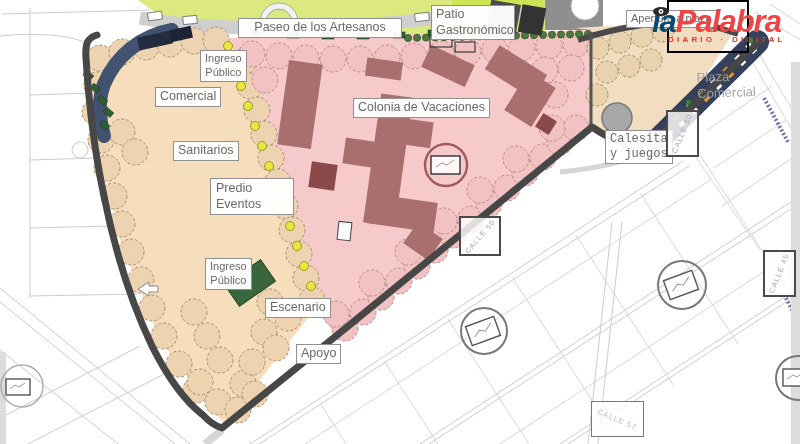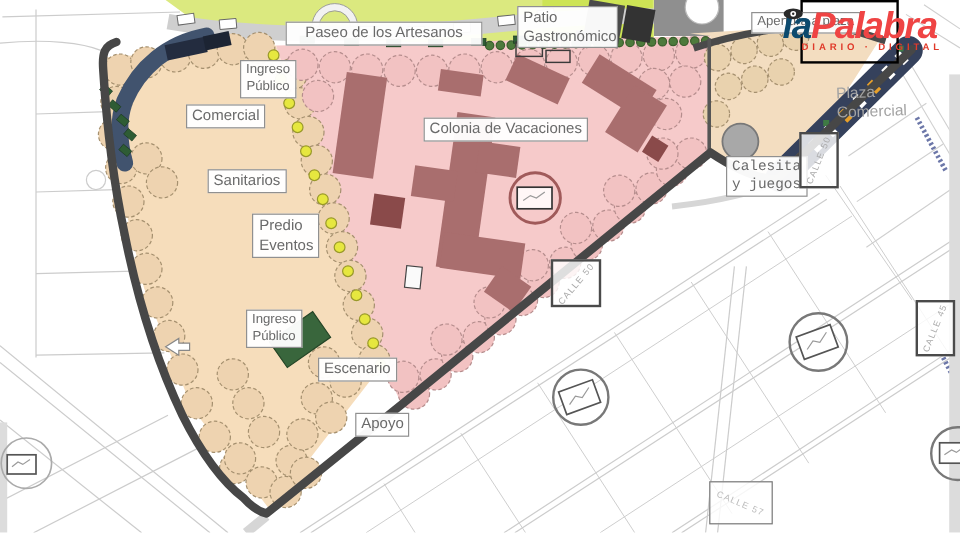--- a/index.html
+++ b/index.html
@@ -348,21 +348,21 @@
 </svg>
 
 <div class="lbl center" style="left:198px;top:18px;width:164px;">Paseo de los Artesanos</div>
 <div class="lbl" style="left:391px;top:5px;width:84px;">Patio
 Gastronómico</div>
 <div class="lbl sm" style="left:586px;top:10px;">Apertura a plaza</div>
 <div class="lbl sm center" style="left:160px;top:50px;">Ingreso
 Público</div>
 <div class="lbl" style="left:115px;top:87px;">Comercial</div>
 <div class="lbl" style="left:133px;top:141px;">Sanitarios</div>
-<div class="lbl" style="left:170px;top:178px;width:56px;padding:2px 5px;">Predio
+<div class="lbl" style="left:170px;top:178px;width:84px;padding:2px 5px;">Predio
 Eventos</div>
 <div class="lbl" style="left:313px;top:98px;">Colonia de Vacaciones</div>
 <div class="lbl" style="left:565px;top:130px;font-size:12px;font-family:Liberation Mono, monospace;">Calesita
 y juegos</div>
 <div class="lbl sm center" style="left:165px;top:258px;">Ingreso
 Público</div>
 <div class="lbl" style="left:225px;top:298px;">Escenario</div>
 <div class="lbl" style="left:256px;top:344px;">Apoyo</div>
 <div class="plain" style="left:697px;top:69px;">Plaza
 Comercial</div>

